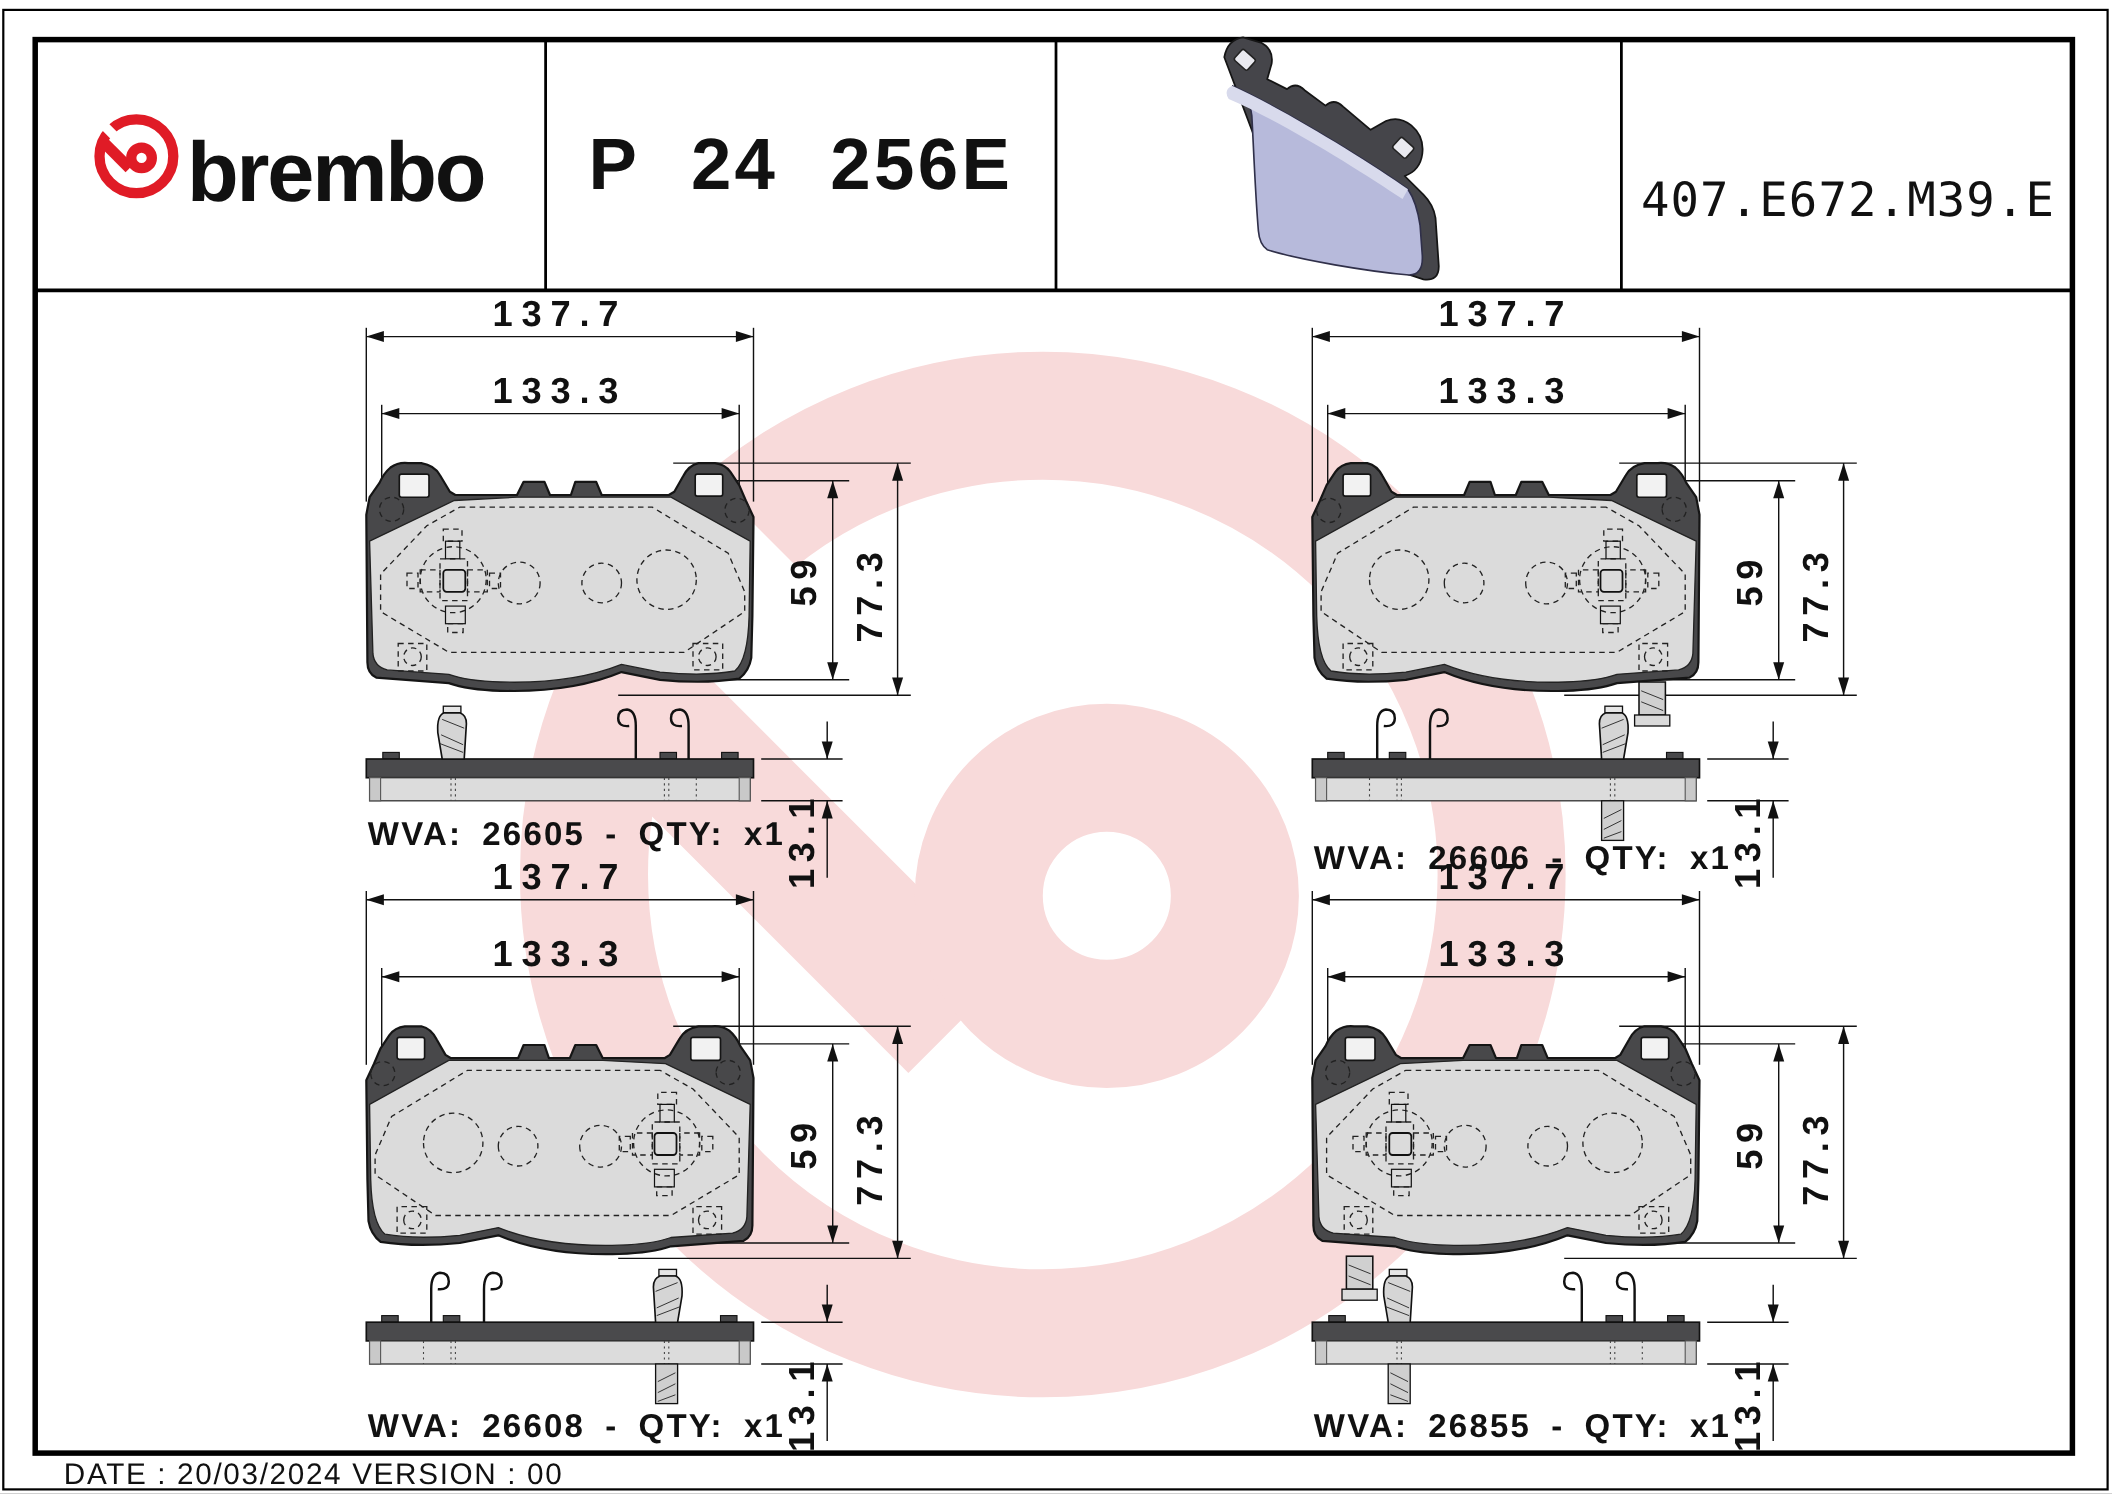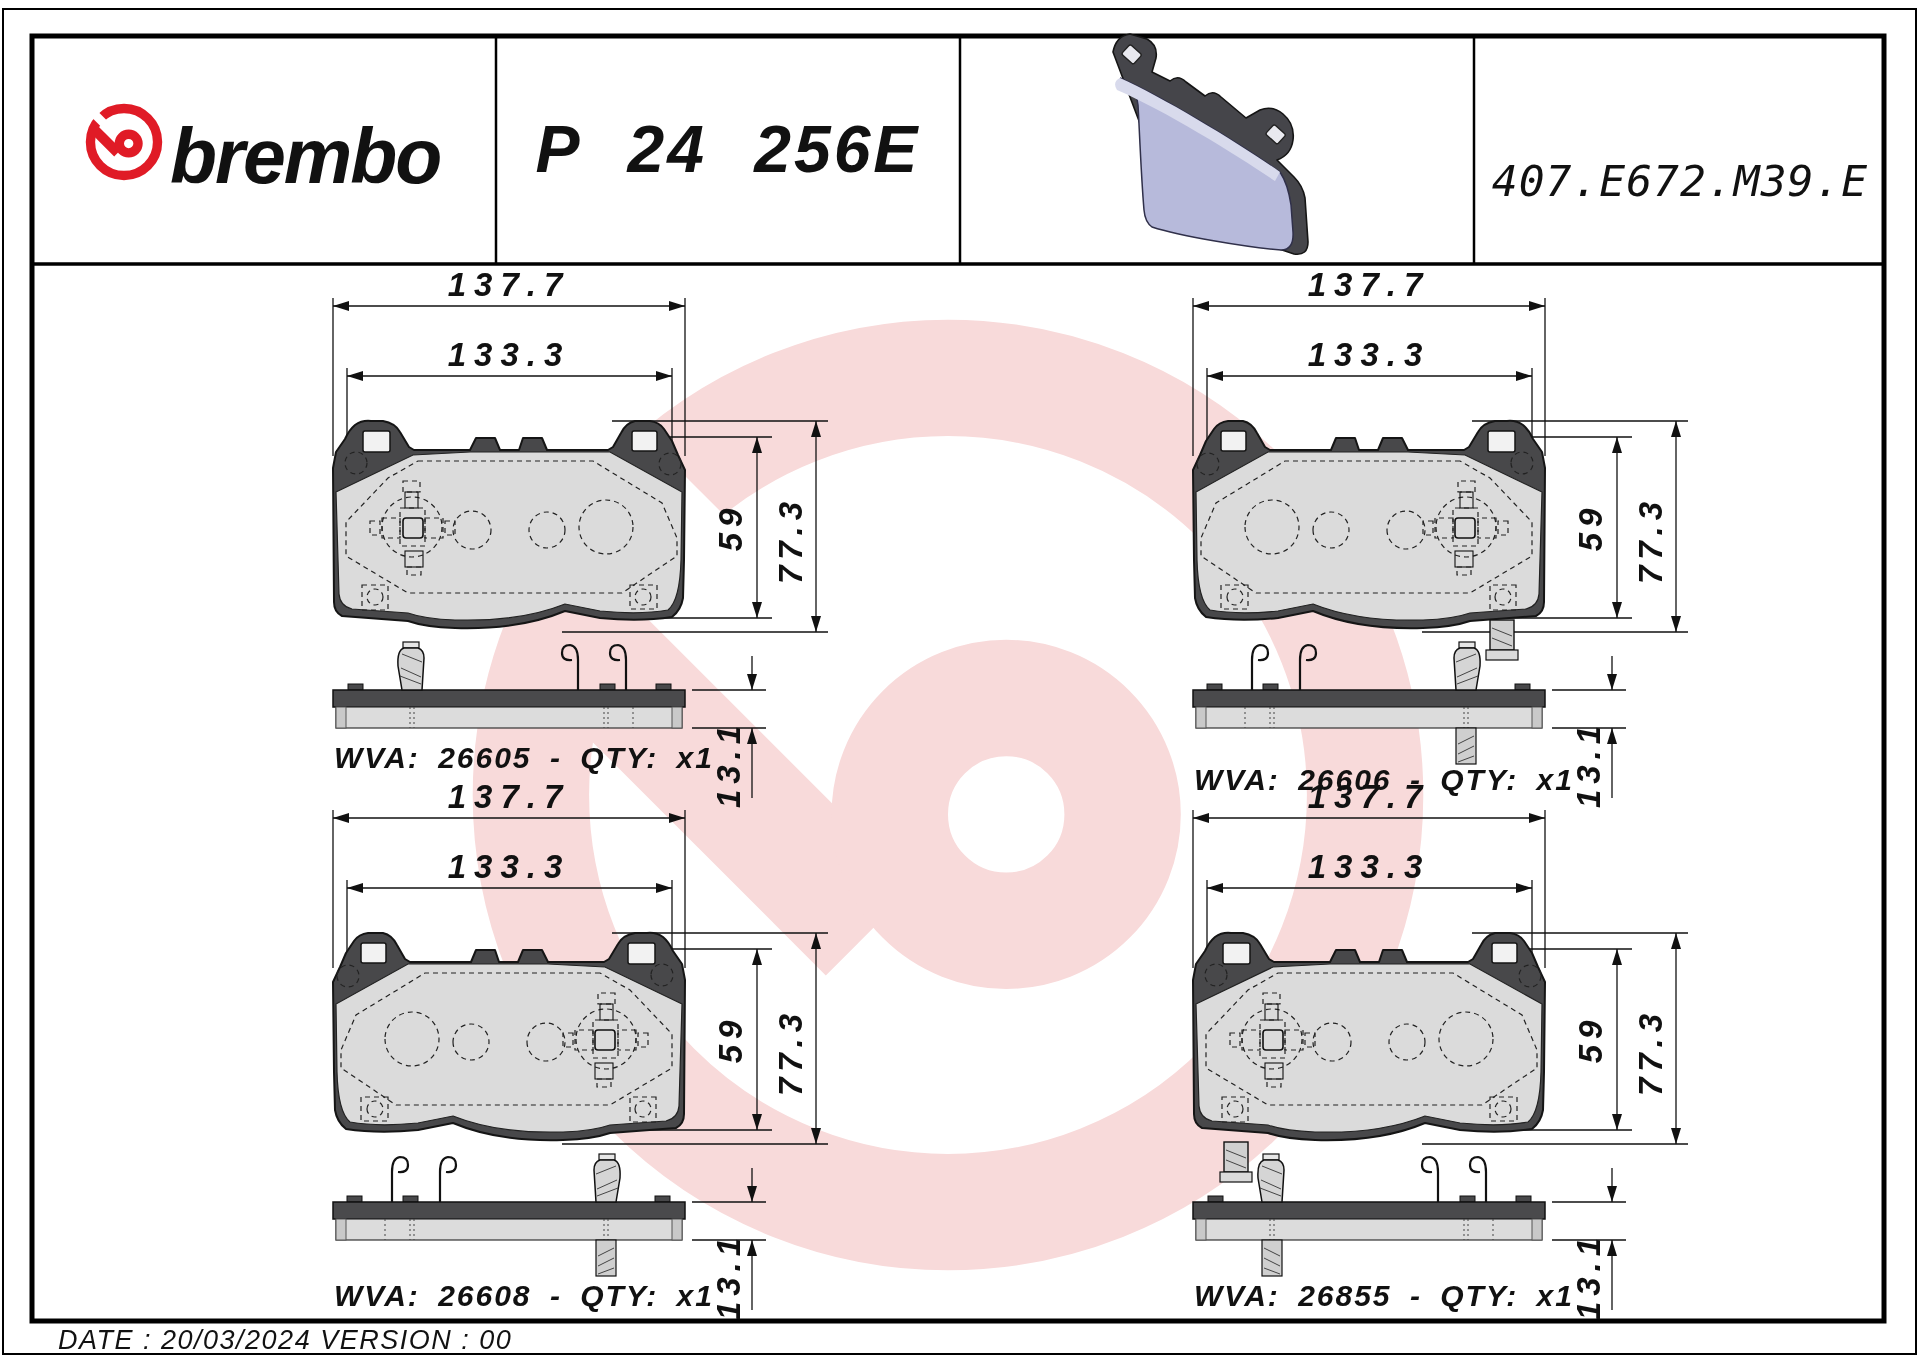--- a/index.html
+++ b/index.html
@@ -1,16 +1,16 @@
 <!DOCTYPE html>
 <html><head>
 <meta charset="utf-8">
 <style>
   html,body{margin:0;padding:0;background:#888;}
-  .page{width:1920px;height:1358px;background:#fff;position:relative;margin:0 auto;overflow:hidden;font-style:italic;}
+  .page{width:1920px;height:1358px;background:#fff;position:relative;margin:0 auto;overflow:hidden;}
   svg{display:block;}
   text{fill:#111;}
   .wordmark{font-family:"Liberation Sans",sans-serif;font-weight:700;font-size:77px;letter-spacing:-2px;}
   .partnum{font-family:"Liberation Sans",sans-serif;font-weight:700;font-size:66px;letter-spacing:3px;word-spacing:26px;}
   .refcode{font-family:"DejaVu Sans Mono",monospace;font-weight:500;font-size:43px;letter-spacing:1px;}
   .dimtext{font-family:"Liberation Sans",sans-serif;font-weight:700;font-size:33px;letter-spacing:8px;}
   .dimtextv{font-family:"Liberation Sans",sans-serif;font-weight:700;font-size:33px;letter-spacing:6px;}
   .wvatext{font-family:"Liberation Sans",sans-serif;font-weight:700;font-size:30px;letter-spacing:2px;word-spacing:8px;}
   .datetext{font-family:"Liberation Sans",sans-serif;font-weight:400;font-size:27px;letter-spacing:1.5px;}
   .thin{stroke:#111;stroke-width:1.3;fill:none;}

